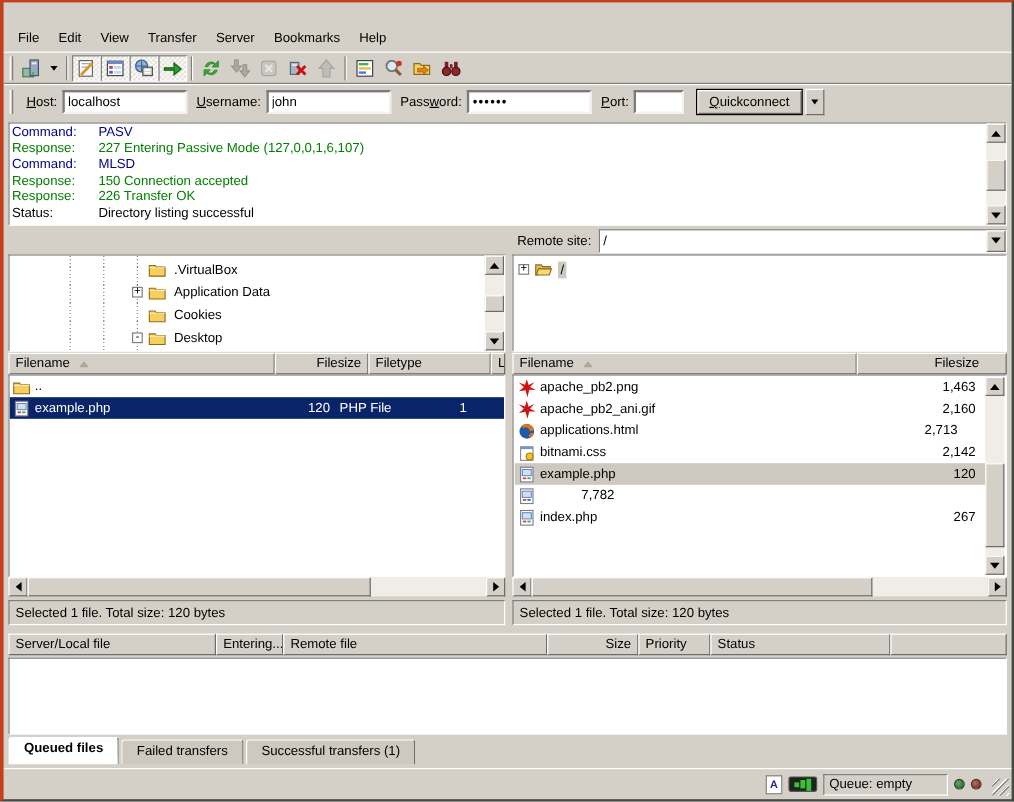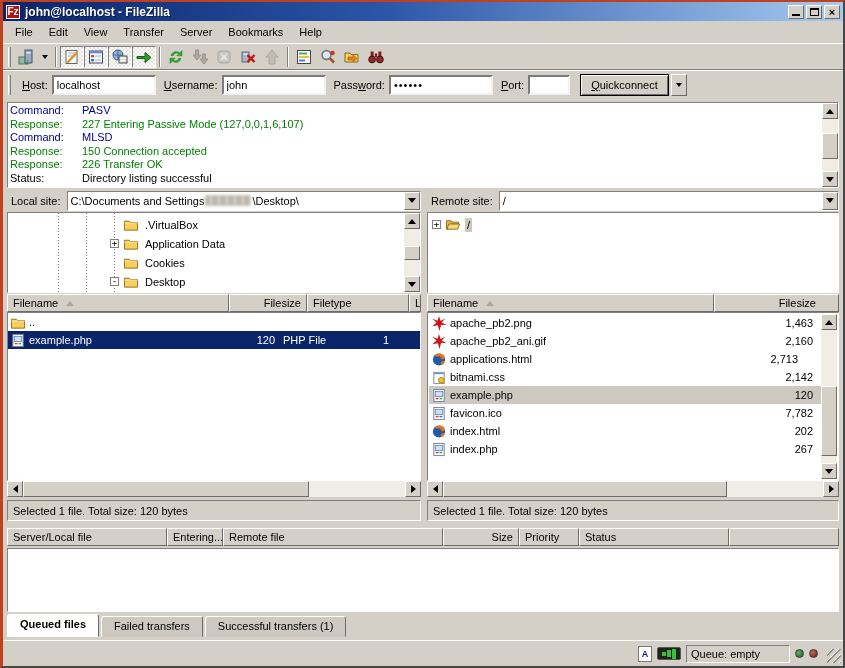--- a/index.html
+++ b/index.html
@@ -149,35 +149,20 @@
   .led-green { background:radial-gradient(circle at 35% 35%, #5fae5f, #1d5a1d); }
   .led-red   { background:radial-gradient(circle at 35% 35%, #c06a5a, #6a1d14); }
   .grip { width:14px; height:14px; margin-left:4px; align-self:flex-end;
     background:repeating-linear-gradient(135deg,transparent 0 3px,#fff 3px 4px,#8a8a8a 4px 5px); }
 </style>
 </head>
 <body>
 
 <div class="frame">
 
-  <div class="abs titlebar">
-    <div class="fzlogo">Fz</div>
-    <div class="title-text">john@localhost - FileZilla</div>
-    <div class="winbtns">
-      <button class="winbtn raised">
-          <span class="glyph-min"></span>
-        </button>
-      <button class="winbtn raised">
-          <span class="glyph-max"></span>
-        </button>
-      <button class="winbtn raised">
-          <span class="glyph-x">×</span>
-        </button>
-    </div>
-  </div>
 
   <div class="abs menubar">
     <span class="menu-item">File</span>
     <span class="menu-item">Edit</span>
     <span class="menu-item">View</span>
     <span class="menu-item">Transfer</span>
     <span class="menu-item">Server</span>
     <span class="menu-item">Bookmarks</span>
     <span class="menu-item">Help</span>
   </div>
@@ -339,33 +324,20 @@
       <button class="sb-btn raised abs" style="top:0;left:0">
           <span class="tri-up"></span>
         </button>
       <div class="sb-thumb" style="left:0;width:16px;top:30px;height:26px"></div>
       <button class="sb-btn raised abs" style="bottom:0;left:0">
           <span class="tri-down"></span>
         </button>
     </div>
   </div>
 
-  <div class="abs siterow" style="left:4px; width:414px">
-    <span class="siterow-label">Local site:</span>
-    <div class="combo sunken">
-      <div class="combo-text">
-          <span>C:\Documents and Settings</span>
-          <span class="redacted"></span>
-          <span>\Desktop\</span>
-        </div>
-      <button class="combo-btn raised">
-          <span class="tri-down"></span>
-        </button>
-    </div>
-  </div>
 
   <div class="abs siterow" style="left:424px; width:412px">
     <span class="siterow-label">Remote site:</span>
     <div class="combo sunken">
       <div class="combo-text">/</div>
       <button class="combo-btn raised">
           <span class="tri-down"></span>
         </button>
     </div>
   </div>
@@ -520,31 +492,21 @@
         <span class="cell-name" style="flex:1">example.php</span>
         <span class="cell-num" style="width:70px; padding-right:8px">120</span>
       </div>
       <div class="frow">
         <svg class="icon16" viewBox="0 0 16 16">
             <rect x="2.5" y="1.5" width="11" height="13" fill="#fff" stroke="#7a7a9a"></rect>
             <rect x="4" y="3.5" width="8" height="5.5" fill="#cfe0f5" stroke="#5577aa" stroke-width=".8"></rect>
             <rect x="4.5" y="10.5" width="3" height="1.6" fill="#cc4444"></rect>
             <rect x="8.5" y="10.5" width="3" height="1.6" fill="#4466cc"></rect>
           </svg>
-        <span class="cell-name" style="flex:1">favicon.ico</span>
         <span class="cell-num" style="width:70px; padding-right:8px">7,782</span>
-      </div>
-      <div class="frow">
-        <svg class="icon16" viewBox="0 0 16 16">
-            <circle cx="8" cy="8" r="6.5" fill="#1e5aa8"></circle>
-            <path d="M8 1.5a6.5 6.5 0 0 1 6.4 5.4L10.8 8A3.6 3.6 0 0 0 5 5.2L3.4 3.3A6.5 6.5 0 0 1 8 1.5z" fill="#e8720f"></path>
-            <path d="M14.4 9.5a6.5 6.5 0 0 1-3.8 4.6l-.9-2.6a3.6 3.6 0 0 0 1.9-2z" fill="#e8720f"></path>
-          </svg>
-        <span class="cell-name" style="flex:1">index.html</span>
-        <span class="cell-num" style="width:70px; padding-right:8px">202</span>
       </div>
       <div class="frow">
         <svg class="icon16" viewBox="0 0 16 16">
             <rect x="2.5" y="1.5" width="11" height="13" fill="#fff" stroke="#7a7a9a"></rect>
             <rect x="4" y="3.5" width="8" height="5.5" fill="#cfe0f5" stroke="#5577aa" stroke-width=".8"></rect>
             <rect x="4.5" y="10.5" width="3" height="1.6" fill="#cc4444"></rect>
             <rect x="8.5" y="10.5" width="3" height="1.6" fill="#44aa44"></rect>
           </svg>
         <span class="cell-name" style="flex:1">index.php</span>
         <span class="cell-num" style="width:70px; padding-right:8px">267</span>
@@ -585,21 +547,21 @@
   </div>
 
   <div class="abs statusline" style="left:4px; width:414px">
       <span>Selected 1 file. Total size: 120 bytes</span>
     </div>
   <div class="abs statusline" style="left:424px; width:412px">
       <span>Selected 1 file. Total size: 120 bytes</span>
     </div>
 
   <div class="abs queuehead">
-    <div class="hcell" style="width:160px">
+    <div class="hcell" style="width:173px">
         <span>Server/Local file</span>
       </div>
     <div class="hcell" style="width:56px">
         <span>Entering...</span>
       </div>
     <div class="hcell" style="width:220px">
         <span>Remote file</span>
       </div>
     <div class="hcell right" style="width:76px">
         <span>Size</span>

